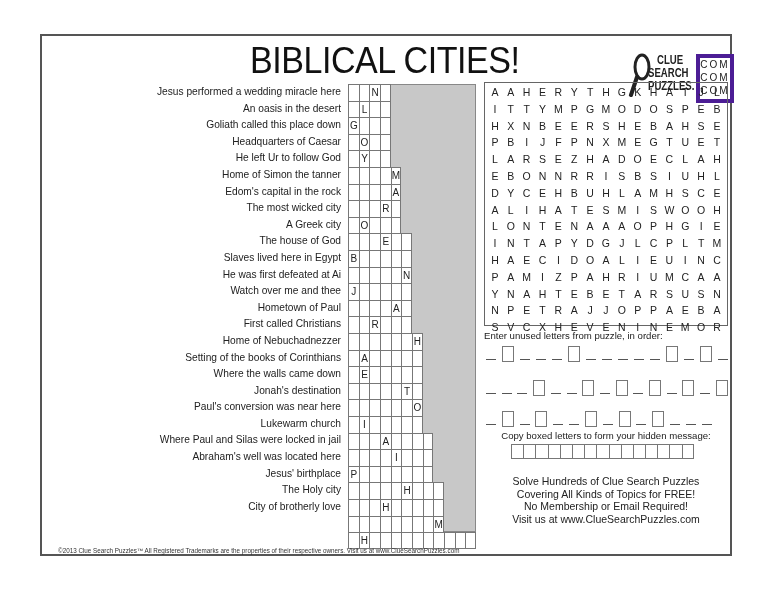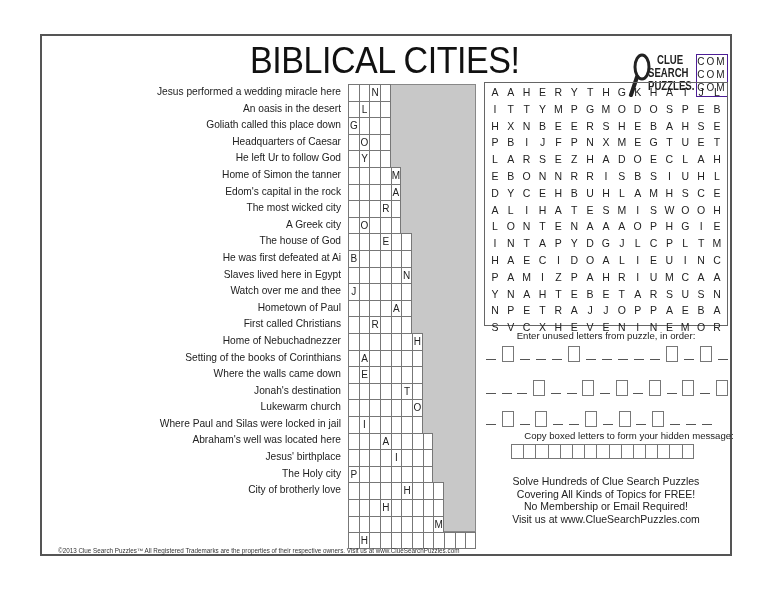--- a/index.html
+++ b/index.html
@@ -2,42 +2,42 @@
 <html><head>
 <meta charset="utf-8">
 <style>
   html, body { margin:0; padding:0; background:#ffffff; }
   body { width:768px; height:593px; position:relative; overflow:hidden; font-family:"Liberation Sans", sans-serif; color:#222; }
   .frame { position:absolute; left:40px; top:34px; width:692px; height:522px; border:2px solid #555; box-sizing:border-box; border-right-width:2px; }
   .title { position:absolute; left:250px; top:40px; font-size:37px; letter-spacing:-0.5px; color:#111; font-family:"Liberation Sans", sans-serif; transform:scaleX(0.92); transform-origin:left top; }
   .logo { position:absolute; left:628px; top:37px; width:100px; height:44px;margin-top:16px; }
   .logo .mag { position:absolute; left:0; top:0; width:24px; height:44px; }
   .logo .words { position:absolute; left:20px; top:1px; font-weight:bold; font-size:12px; line-height:13px; text-align:right; width:44px; transform:scaleX(0.8); transform-origin:left top; }
-  .logo .com { position:absolute; left:68px; top:1px; width:30px; height:41px; border:1px solid #4c1d95; font-size:10px; line-height:13px; text-align:center; letter-spacing:2px; }
+  .logo .com { position:absolute; left:68px; top:1px; width:30px; height:41px; border:4px solid #4c1d95; font-size:10px; line-height:13px; text-align:center; letter-spacing:2px; }
 
   .clues { position:absolute; left:46px; top:84px; width:295px;text-align:right; }
   .clue { height:16.6px; font-size:10.2px; line-height:16.6px; white-space:nowrap; color:#222; }
 
   .xw { position:absolute; left:348px; top:84px; width:128px; height:465px; }
   .xw .gray { position:absolute; left:0; top:0; width:128px; height:448px; background:#c8c8c8; border:1px solid #888; box-sizing:border-box; }
   .xw-row { position:absolute; left:0; height:16.6px; display:flex; }
   .xw-cell { width:10.67px; height:16.6px; box-sizing:border-box; border-left:1px solid #777; border-top:1px solid #777; background:#fff; font-size:10px; text-align:center; line-height:16px; color:#222; }
   .xw-row .xw-cell:last-child { border-right:1px solid #777; }
   .xw-row.last .xw-cell { border-bottom:1px solid #777; }
 
   .ws { position:absolute; left:484px; top:82px; width:244px; height:244px; border:1px solid #666; box-sizing:border-box; padding:1px 2px; }
   .ws-row { display:flex; height:16.8px; }
   .ws-cell { width:16px; text-align:center; font-size:10.5px; line-height:16.8px; color:#222; }
 
-  .unused-label { position:absolute; left:484px; top:330px; width:244px; text-align:center; font-size:9.6px; color:#222; }
+  .unused-label { position:absolute; left:484px; top:330px; width:244px; font-size:9.6px; color:#222; }
   .blank-row { position:absolute; left:486px; width:242px; height:20px; display:flex; align-items:flex-end; justify-content:space-between; }
   .slot-line { width:10px; height:0; border-bottom:1px solid #555; margin-bottom:2px; }
   .slot-box { width:12px; height:16px; border:1px solid #777; box-sizing:border-box; }
 
-  .copy-label { position:absolute; left:507px; top:430px; width:244px; text-align:center; font-size:9.6px; color:#222; }
+  .copy-label { position:absolute; left:484px; top:430px; width:244px; text-align:center; font-size:9.6px; color:#222; }
   .msg { position:absolute; left:511px; top:444px; display:flex; }
   .msg-cell { width:12.2px; height:15px; border:1px solid #777; border-right:none; box-sizing:border-box; }
   .msg-cell:last-child { border-right:1px solid #777; }
 
   .promo { position:absolute; left:484px; top:475px; width:244px; text-align:center; font-size:10.5px; line-height:12.6px; color:#222; }
   .promo a { color:#222; }
 
   .footer { position:absolute; left:58px; top:547px; font-size:6.3px; color:#333; white-space:nowrap; }
 </style>
 </head>
@@ -68,29 +68,30 @@
     <div class="clue">Jesus performed a wedding miracle here</div>
     <div class="clue">An oasis in the desert</div>
     <div class="clue">Goliath called this place down</div>
     <div class="clue">Headquarters of Caesar</div>
     <div class="clue">He left Ur to follow God</div>
     <div class="clue">Home of Simon the tanner</div>
     <div class="clue">Edom's capital in the rock</div>
     <div class="clue">The most wicked city</div>
     <div class="clue">A Greek city</div>
     <div class="clue">The house of God</div>
+    <div class="clue">Slaves lived here in Egypt</div>
     <div class="clue">He was first defeated at Ai</div>
-    <div class="clue">Slaves lived here in Egypt</div>
     <div class="clue">Watch over me and thee</div>
     <div class="clue">Hometown of Paul</div>
     <div class="clue">First called Christians</div>
     <div class="clue">Home of Nebuchadnezzer</div>
     <div class="clue">Setting of the books of Corinthians</div>
     <div class="clue">Where the walls came down</div>
     <div class="clue">Jonah's destination</div>
+    <div class="clue">Paul's conversion was near here</div>
     <div class="clue">Lukewarm church</div>
     <div class="clue">Where Paul and Silas were locked in jail</div>
     <div class="clue">Abraham's well was located here</div>
     <div class="clue">Jesus' birthplace</div>
     <div class="clue">The Holy city</div>
     <div class="clue">City of brotherly love</div>
   </div>
 
 <div class="xw" id="xw">
   <div class="gray"></div>

